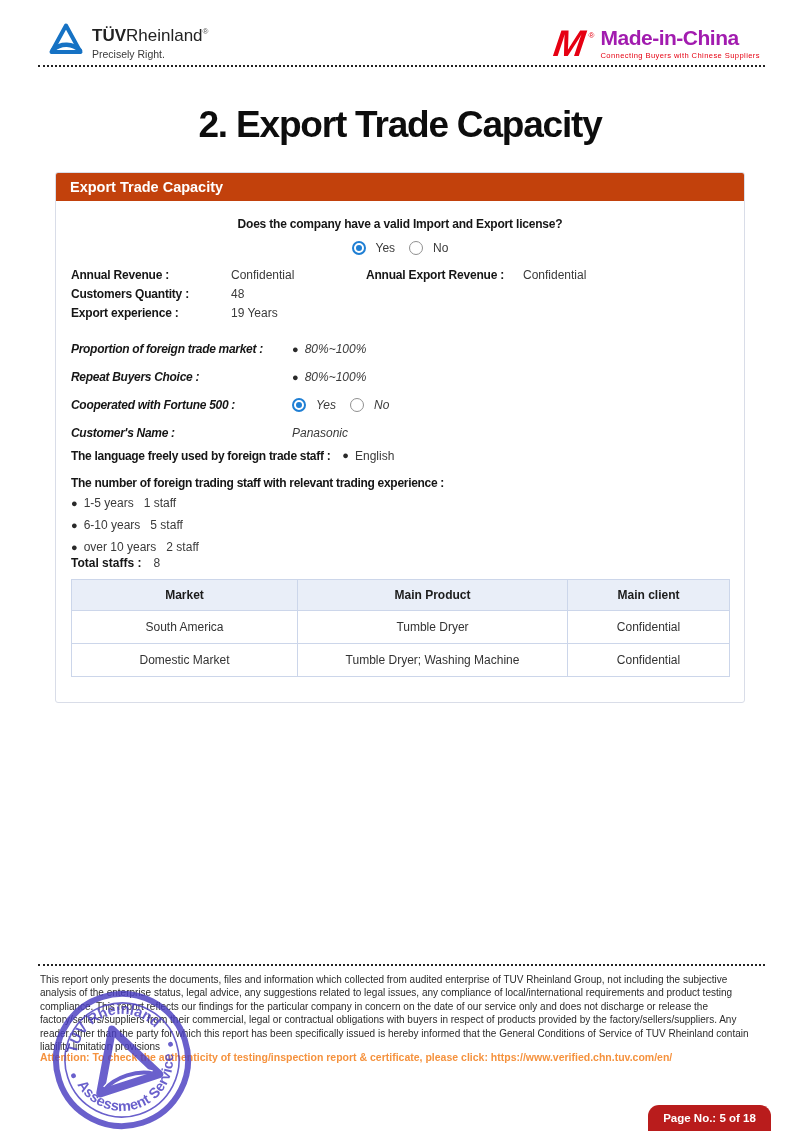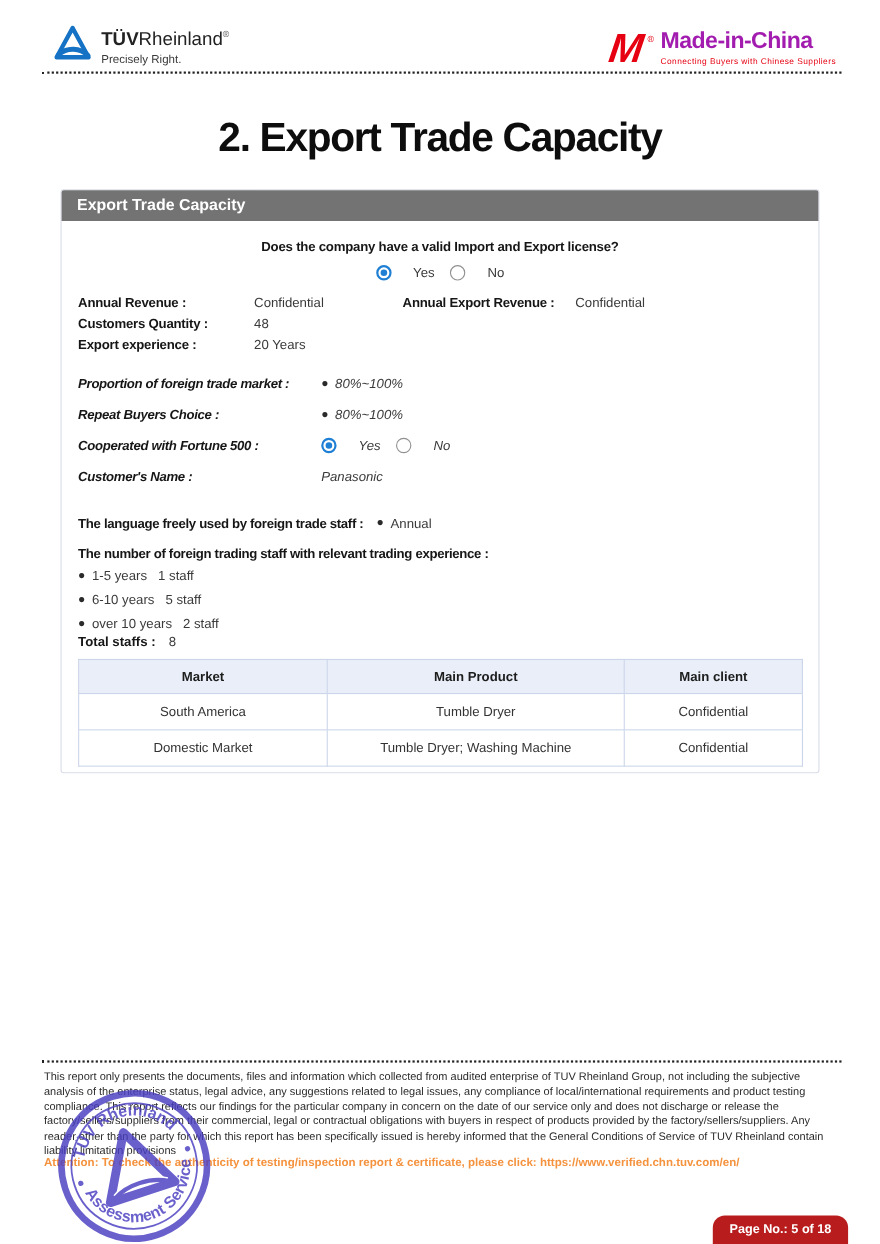--- a/index.html
+++ b/index.html
@@ -21,42 +21,42 @@
   .mic-tagline { font-size:7.6px; color:#e60012; letter-spacing:0.4px; margin-top:1px; }
   .dotted-rule { position:absolute; left:38px; width:727px; border-bottom:2px dotted #222; }
   .rule-top { top:65px; }
   .rule-bottom { top:964px; }
 
   
   .page-title { position:absolute; top:104px; left:0; width:800px; text-align:center; font-size:37px; font-weight:bold; color:#0d0d0d; letter-spacing:-1.2px; }
 
   
   .panel { position:absolute; left:55px; top:172px; width:690px; height:531px; background:#fff; border:1px solid #d9dde8; border-radius:3px; }
-  .panel-header { height:28px; background:#737373; border-radius:2px 2px 0 0; display:flex; align-items:center; padding-left:14px; }
+  .panel-header { height:28px; background:#c2410c; border-radius:2px 2px 0 0; display:flex; align-items:center; padding-left:14px; }
   .panel-header-title { color:#ffffff; font-size:14.5px; font-weight:bold; }
   .panel-body { padding:16px 15px 0 15px; font-size:12px; color:#3a3a3a; }
 
   .q-row { display:flex; align-items:center; gap:10px;flex-direction:column; }
   .q-label { font-weight:bold; color:#161616; letter-spacing:-0.2px; }
 
   .radio-group { display:flex; align-items:center; gap:14px; }
-  .radio-opt { display:flex; align-items:center; gap:20px; }
+  .radio-opt { display:flex; align-items:center; gap:10px; }
   .radio { width:14px; height:14px; border-radius:50%; display:inline-block; position:relative; }
   .radio.checked { border:2px solid #1f7fd4; background:#fff; }
   .radio.checked::after { content:''; position:absolute; left:2px; top:2px; width:6px; height:6px; background:#1f7fd4; border-radius:50%; }
   .radio.unchecked { border:1.5px solid #909090; background:#fff; }
 
   .rev-grid { display:grid; grid-template-columns:160px 135px 157px 1fr; margin-top:11px; line-height:19px; }
   .rev-grid .lbl { font-weight:bold; color:#161616; letter-spacing:-0.2px; }
 
   .field-row { display:flex; align-items:center; margin-top:10px; min-height:18px;font-style:italic; }
   .field-row .lbl { flex:0 0 221px; font-weight:bold; color:#161616; letter-spacing:-0.3px; }
   .bullet { font-size:11px; margin-right:6px; color:#2a2a2a; }
 
-  .lang-row { display:flex; align-items:flex-start; margin-top:27px; }
+  .lang-row { display:flex; align-items:flex-start; margin-top:7px; }
   .lang-row .lbl { font-weight:bold; color:#161616; letter-spacing:-0.3px; margin-right:12px; }
 
   .staff-heading { margin-top:13px; font-weight:bold; color:#161616; letter-spacing:-0.3px; }
   .staff-item { margin-top:4px; line-height:18px; display:flex; align-items:center; }
   .staff-item .cnt { margin-left:10px; }
 
   .total-row { display:flex; align-items:center; margin-top:0; }
   .total-row .lbl { font-weight:bold; color:#161616; margin-right:12px; }
 
   .mem-label { margin-top:13px; font-weight:bold; color:#161616; }
@@ -129,21 +129,21 @@
     <div class="rev-grid">
       <span class="lbl">Annual Revenue :</span>
       <span>Confidential</span>
       <span class="lbl">Annual Export Revenue :</span>
       <span>Confidential</span>
       <span class="lbl">Customers Quantity :</span>
       <span>48</span>
       <span></span>
         <span></span>
       <span class="lbl">Export experience :</span>
-      <span>20 Years</span>
+      <span>19 Years</span>
     </div>
 
     <div class="field-row" style="margin-top:17px;">
       <span class="lbl">Proportion of foreign trade market :</span>
       <span class="bullet">●</span>
       <span>80%~100%</span>
     </div>
 
     <div class="field-row">
       <span class="lbl">Repeat Buyers Choice :</span>
@@ -166,21 +166,21 @@
     </div>
 
     <div class="field-row">
       <span class="lbl">Customer's Name :</span>
       <span>Panasonic</span>
     </div>
 
     <div class="lang-row">
       <span class="lbl">The language freely used by foreign trade staff :</span>
       <span class="bullet">●</span>
-      <span>Annual</span>
+      <span>English</span>
     </div>
 
     <div class="staff-heading">The number of foreign trading staff with relevant trading experience :</div>
     <div class="staff-item">
       <span class="bullet">●</span>
       <span>1-5 years</span>
       <span class="cnt">1 staff</span>
     </div>
     <div class="staff-item">
       <span class="bullet">●</span>

